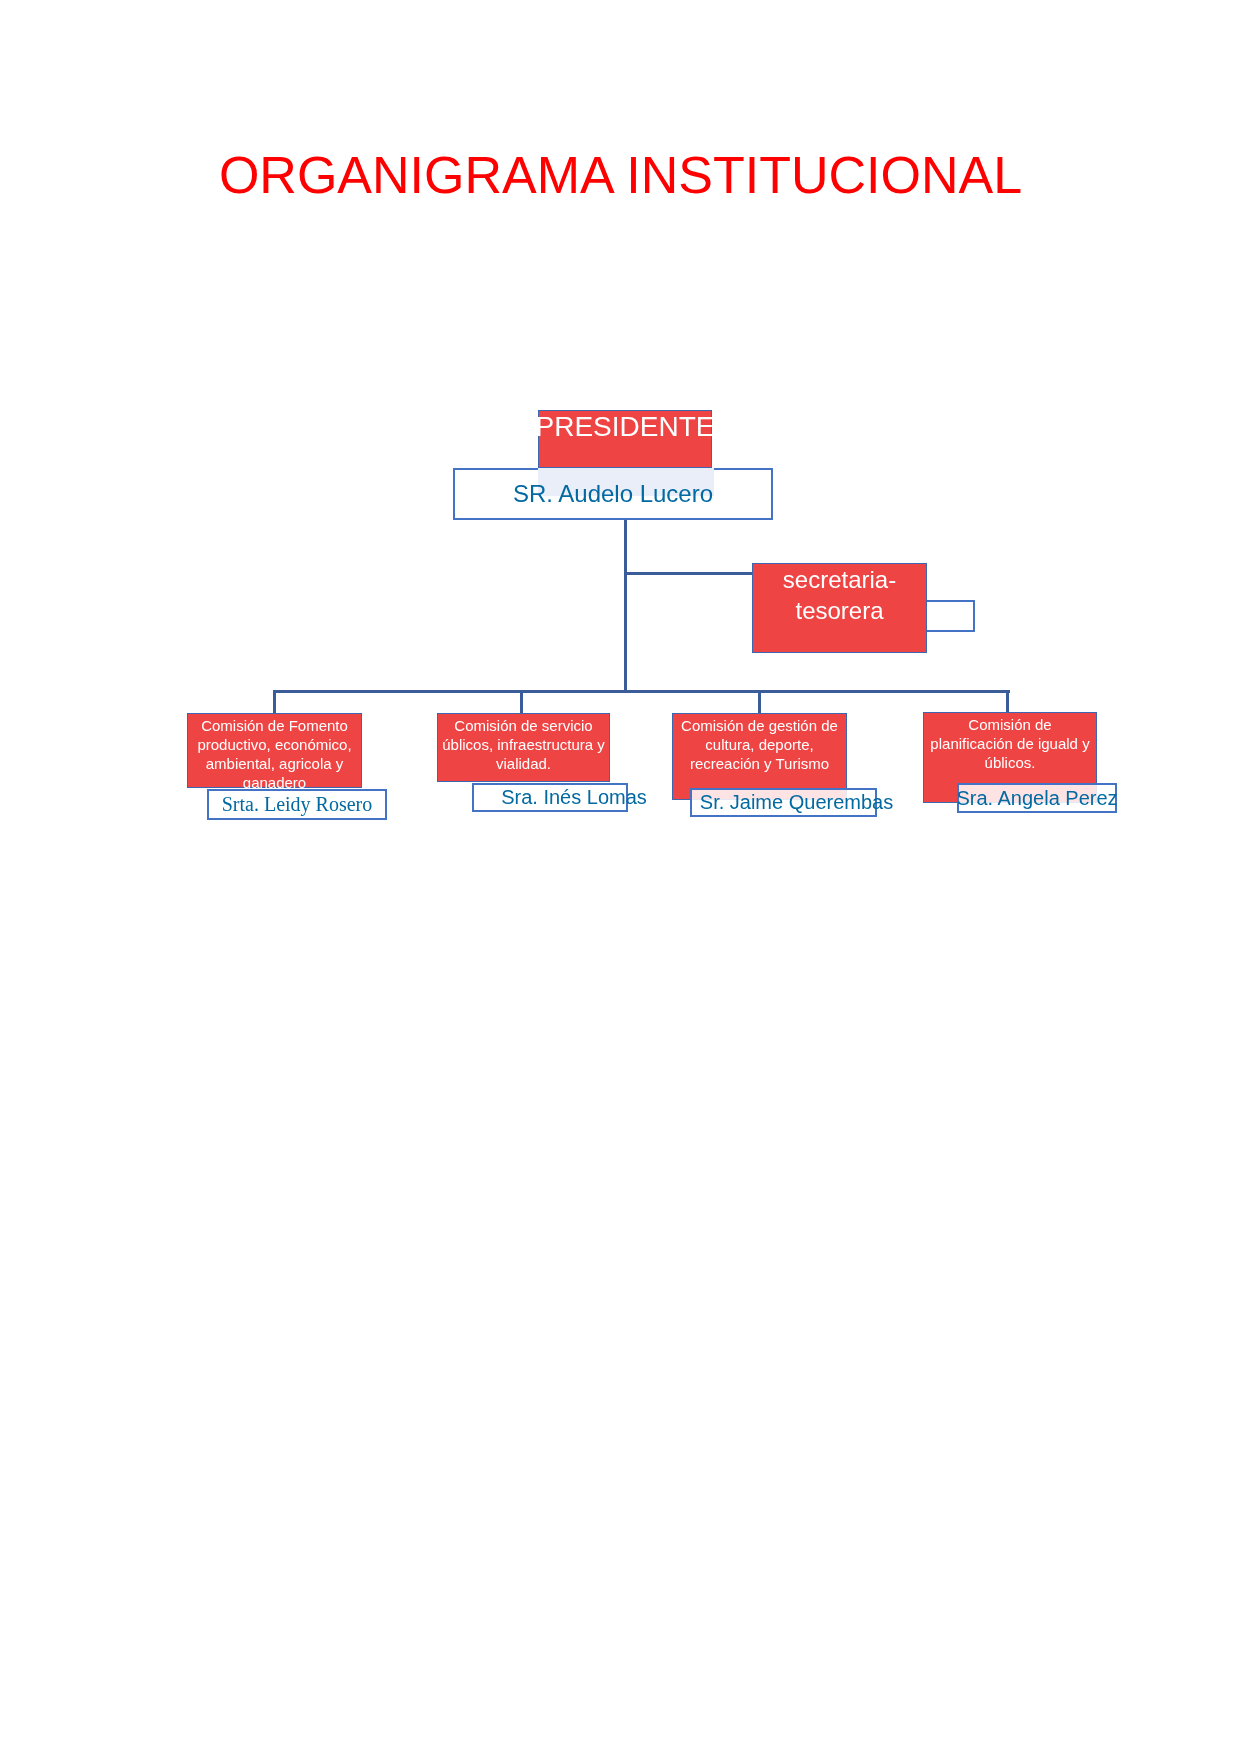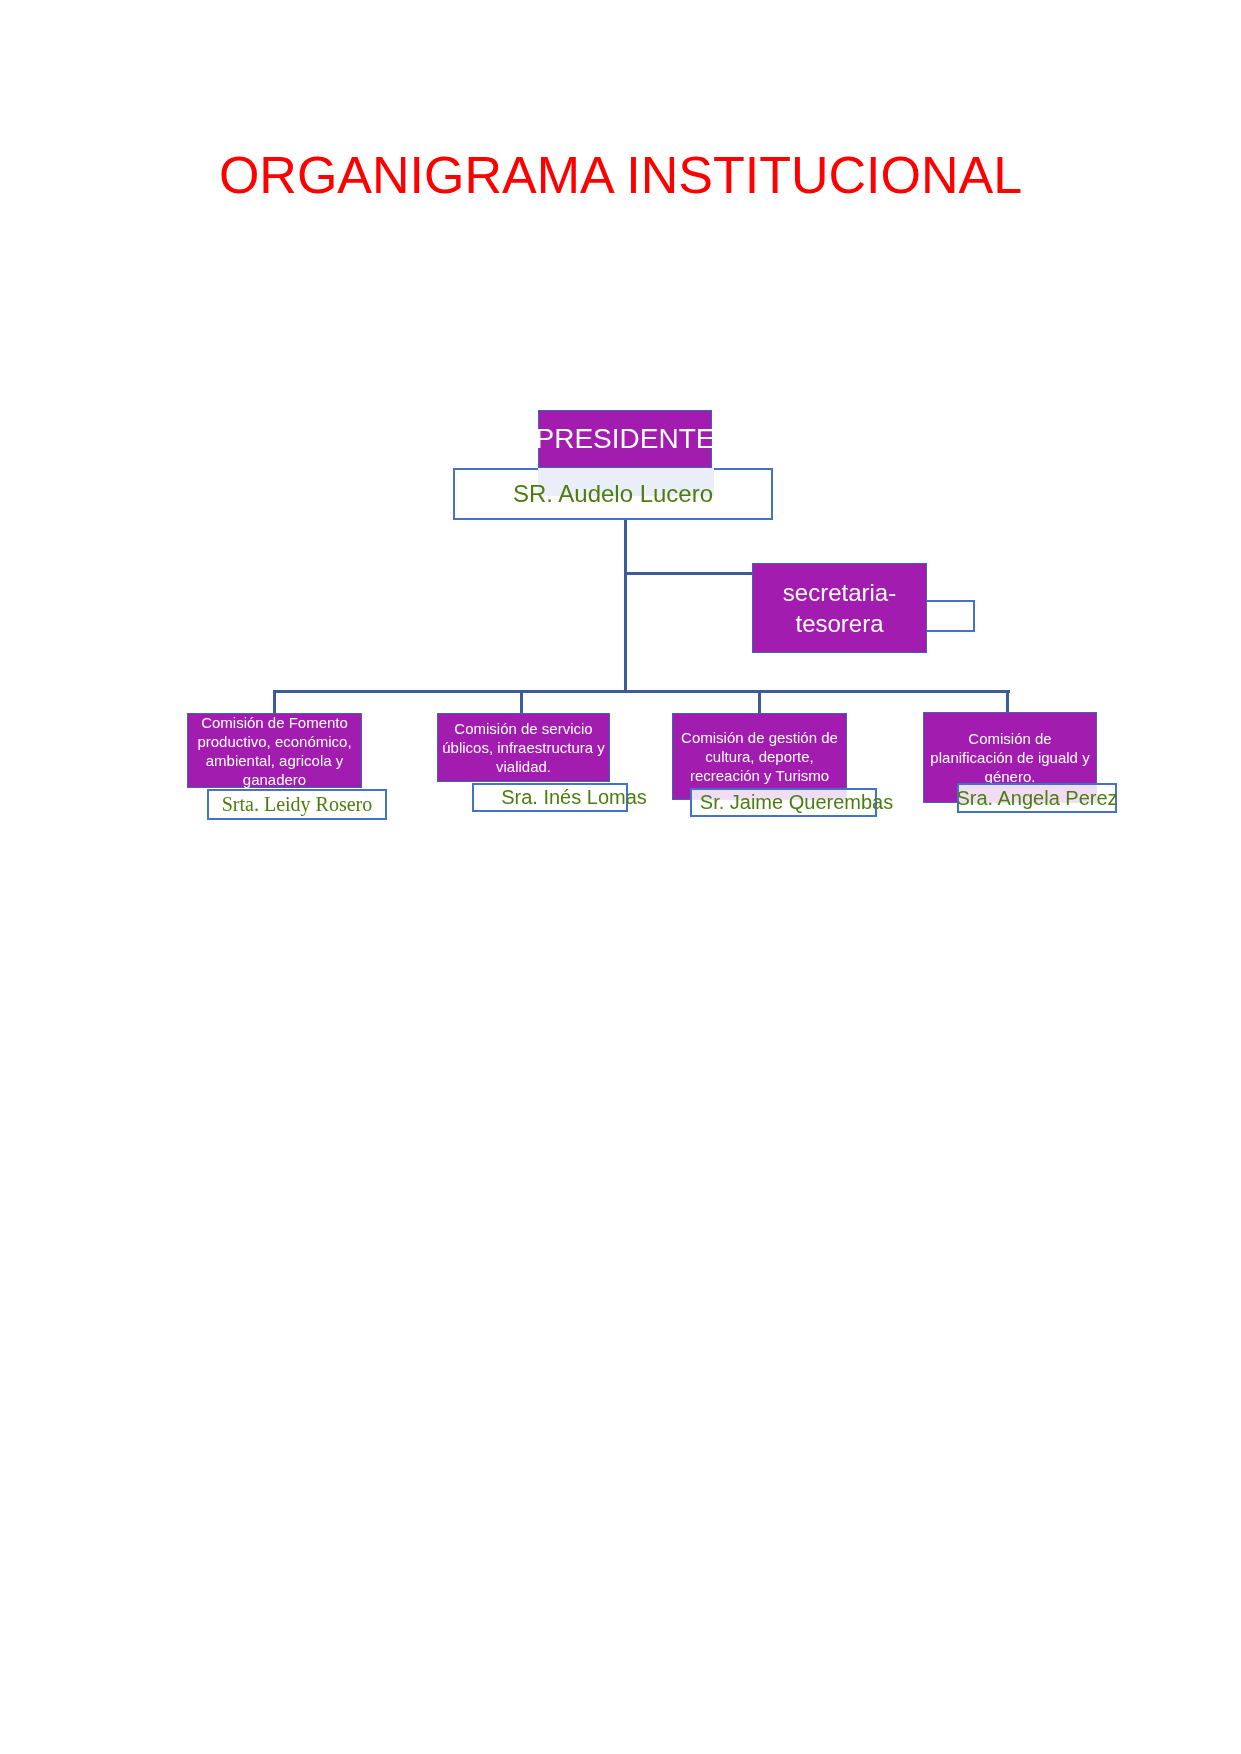--- a/index.html
+++ b/index.html
@@ -22,35 +22,34 @@
     top: 146px;
     text-align: center;
     font-size: 52px;
     line-height: 58px;
     letter-spacing: 0px;
     color: #fe0000;
     white-space: nowrap;
   }
   .blue-box {
     position: absolute;
-    background: #a21caf;
+    background: #ef4444;
     border: 1px solid #3c66b2;
     box-sizing: border-box;
     color: #ffffff;
     display: flex;
-    align-items: center;
     justify-content: center;
     text-align: center;
   }
   .white-box {
     position: absolute;
     background: #ffffff;
     border: 2px solid #4472C4;
     box-sizing: border-box;
-    color: #4d7c0f;
+    color: #0369a1;
     display: flex;
     align-items: center;
     justify-content: center;
     text-align: right;
   }
   .president-role {
     left: 538px; top: 410px; width: 174px; height: 58px;
     font-size: 28px;
     z-index: 3;
   }
@@ -159,19 +158,19 @@
   </div>
 
   <div class="blue-box commission commission-3">
     <span>Comisión de gestión de cultura, deporte, recreación y Turismo</span>
   </div>
   <div class="white-box member member-3">
     <span>Sr. Jaime Querembas</span>
   </div>
 
   <div class="blue-box commission commission-4">
-    <span>Comisión de planificación de iguald y género.</span>
+    <span>Comisión de planificación de iguald y úblicos.</span>
   </div>
   <div class="white-box member member-4">
     <span>Sra. Angela Perez</span>
   </div>
 
 </div>
 
 </body></html>

